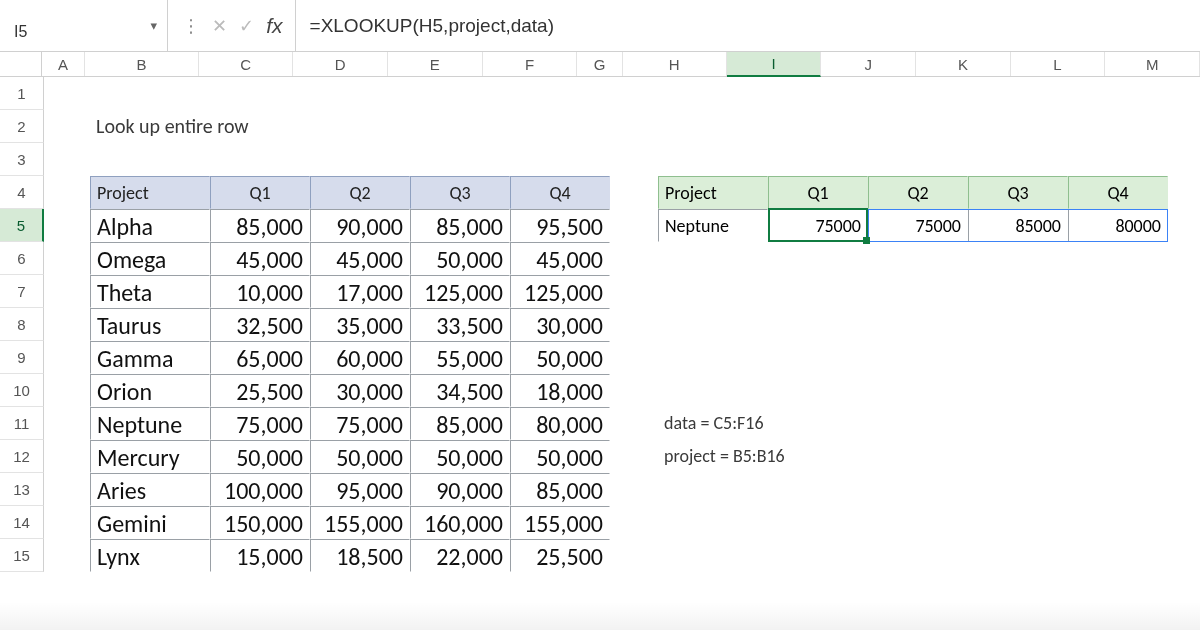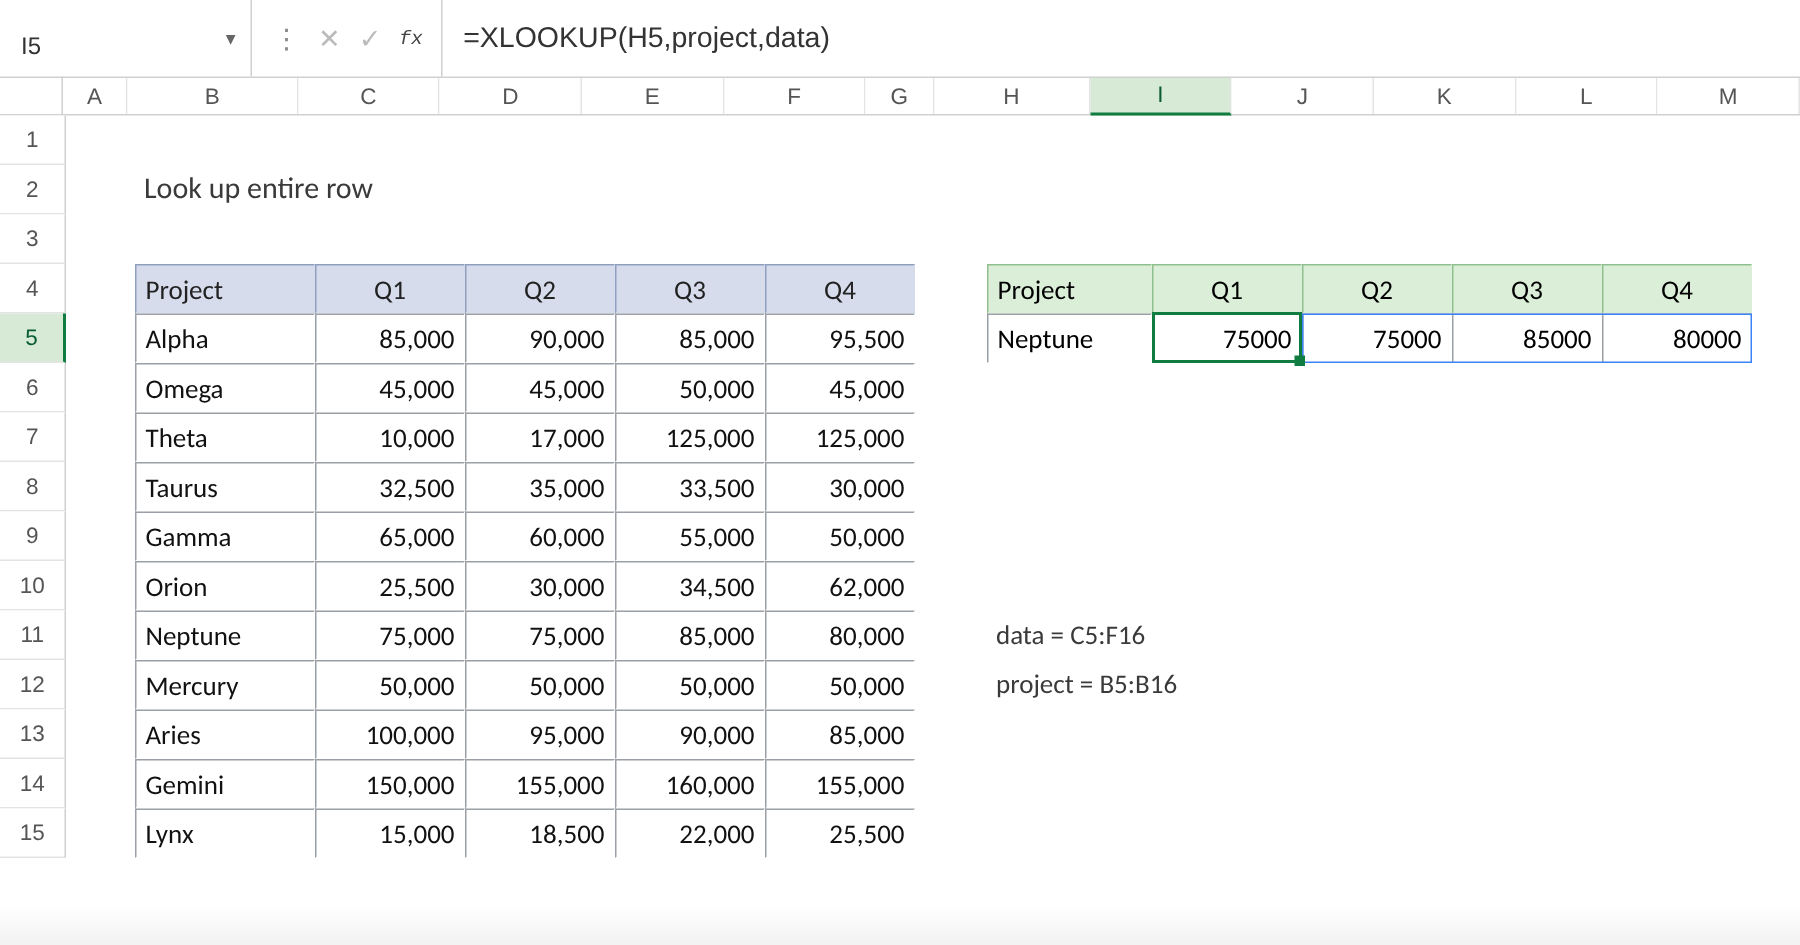--- a/index.html
+++ b/index.html
@@ -44,21 +44,21 @@
   .fb-btns {
     display: flex;
     align-items: center;
     gap: 12px;
     padding: 0 12px 0 14px;
     color: #888;
     font-size: 18px;
     border-right: 1px solid #d0d0d0;
   }
   .fb-btns .colon { color:#888; font-size:18px; }
-  .fb-btns .fx { font-style: italic; font-family: Liberation Mono, monospace; color:#444; font-size: 13px; }
+  .fb-btns .fx { font-style: italic; font-family: Liberation Sans, sans-serif; color:#444; font-size: 21px; }
   .formula-input {
     flex: 1;
     display: flex;
     align-items: center;
     padding-left: 14px;
     font-size: 19px;
     color: #333;
     font-family: "Segoe UI", Arial, sans-serif;
   }
 
@@ -147,21 +147,21 @@
   .tblhdr {
     background: #d6dcec;
     border: 1px solid #8fa0bf;
     border-right: 1px solid #8fa0bf;
     font-size: 18px;
     color: #222;
     padding: 0 8px;
   }
   .tblcell {
     border: 1px solid #9aa0a6;
-    font-size: 18px;
+    font-size: 24px;
     color: #111;
     text-align: right;
     padding: 0 8px;
   }
   .tblcell.left { text-align: left; }
 
   
   .lkphdr {
     background: #dbeed8;
     border: 1px solid #8fbf8f;
@@ -408,21 +408,21 @@
         <div class="cell cK"></div>
         <div class="cell cL"></div>
         <div class="cell cM"></div>
       </div>
       <div class="row">
         <div class="cell cA"></div>
         <div class="cell cB tblcell left">Orion</div>
         <div class="cell cC tblcell">25,500</div>
         <div class="cell cD tblcell">30,000</div>
         <div class="cell cE tblcell">34,500</div>
-        <div class="cell cF tblcell">62,000</div>
+        <div class="cell cF tblcell">18,000</div>
         <div class="cell cG"></div>
         <div class="cell cH"></div>
         <div class="cell cI"></div>
         <div class="cell cJ"></div>
         <div class="cell cK"></div>
         <div class="cell cL"></div>
         <div class="cell cM"></div>
       </div>
       <div class="row">
         <div class="cell cA"></div>

